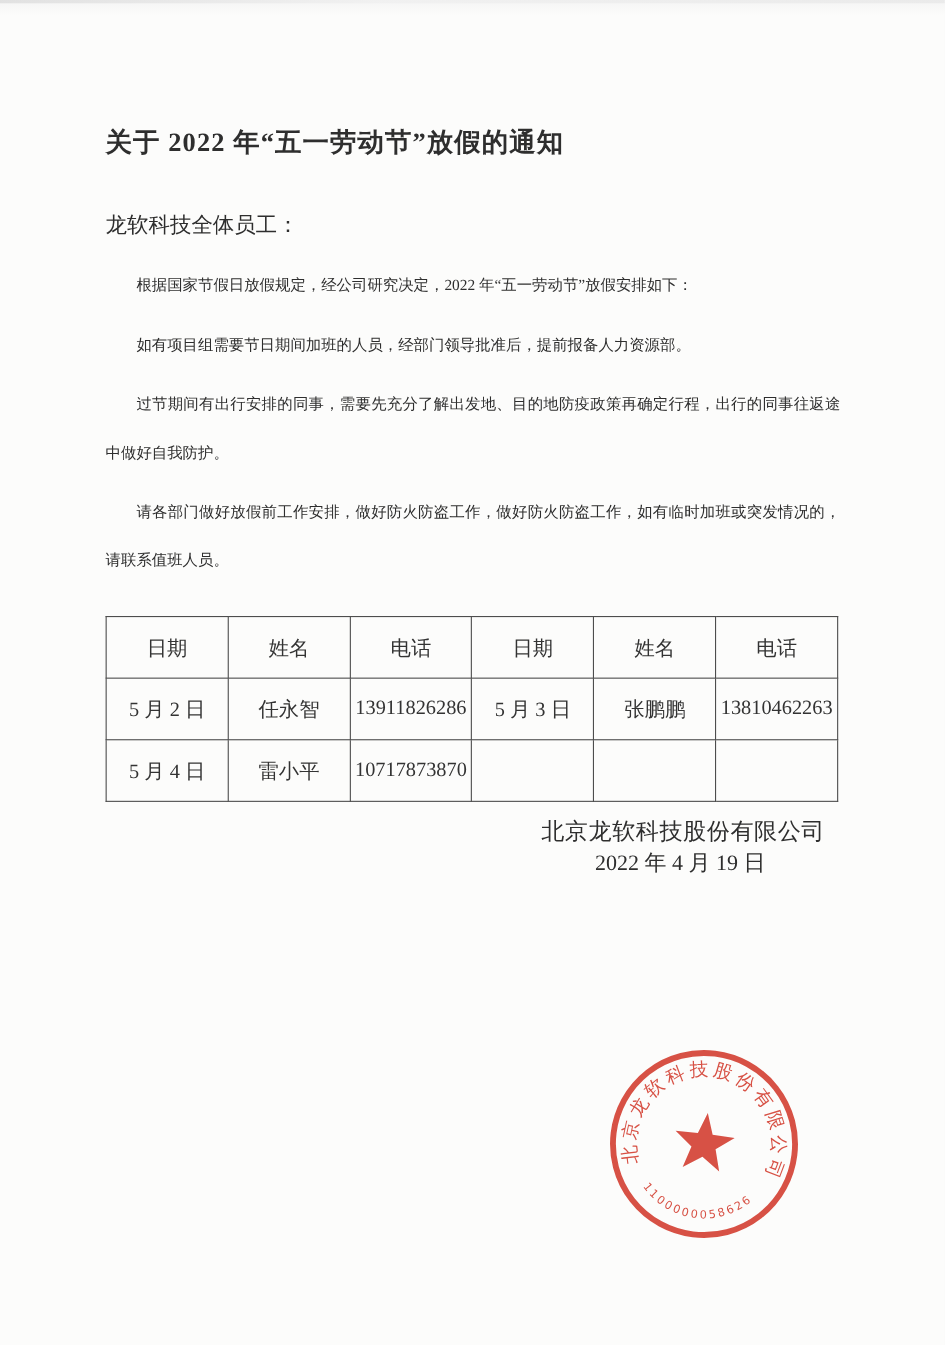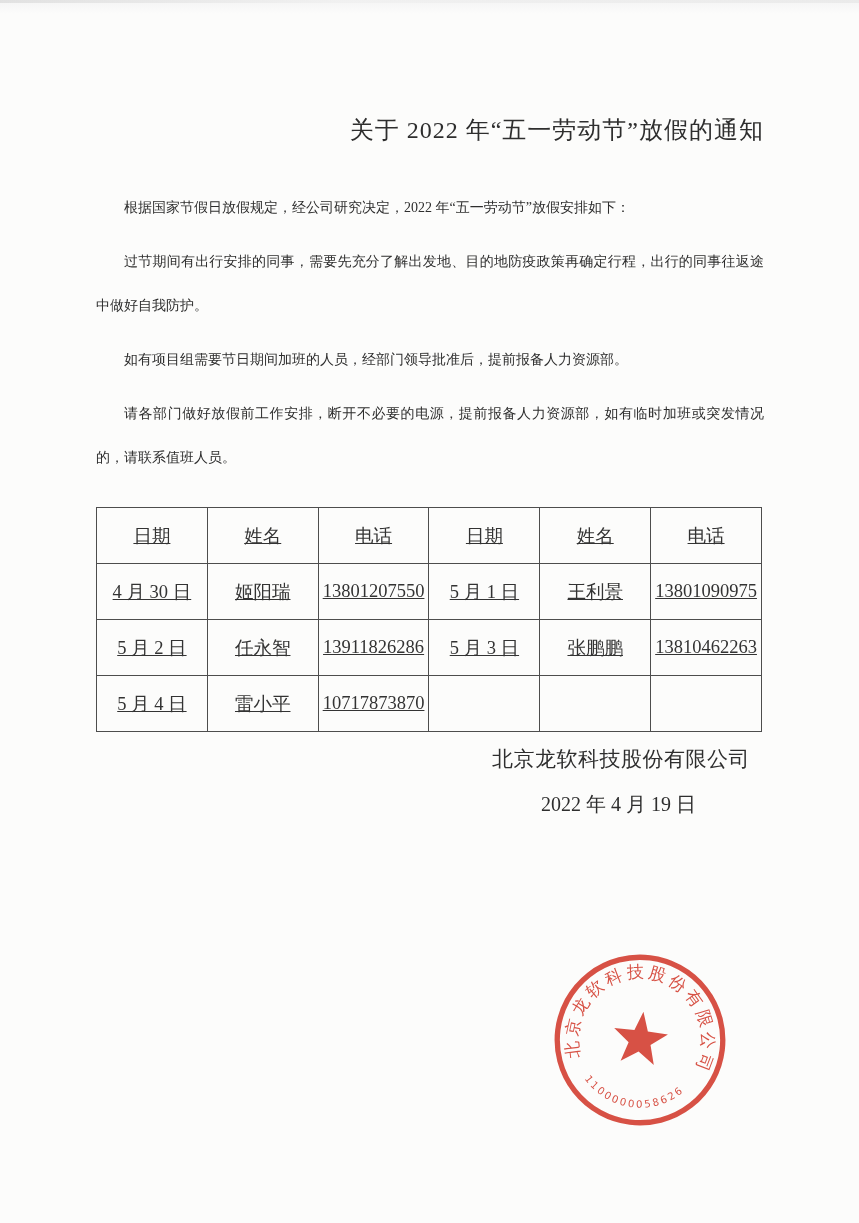--- a/index.html
+++ b/index.html
@@ -29,22 +29,22 @@
   }
   .content {
     position: absolute;
     left: 96px;
     top: 0;
     width: 668px;
   }
   .doc-title {
     margin: 115px 0 40px 0;
     font-size: 24px;
-    font-weight: normal;
-    text-align: right;
+    font-weight: bold;
+    text-align: left;
     letter-spacing: 1px;
     line-height: 1.3;
   }
   .salutation {
     margin: 0 0 13px 0;
     font-size: 19.5px;
     line-height: 40px;
   }
   .para {
     margin: 0 0 10px 0;
@@ -62,35 +62,33 @@
   .duty-table th,
   .duty-table td {
     border: 1px solid #4d4d4d;
     height: 55px;
     padding: 0 2px;
     text-align: center;
     vertical-align: middle;
     font-size: 18.5px;
     font-weight: normal;
     color: #333;
-    text-decoration: underline;
   }
   .signature {
     margin-top: 12px;
     line-height: 1;
   }
   .sig-company {
     font-size: 21px;
     text-align: right;
     padding-right: 14px;
     letter-spacing: .5px;
     line-height: 30px;
   }
   .sig-date {
-    margin-top: 16px;
     font-size: 20px;
     text-align: right;
     padding-right: 68px;
     line-height: 28px;
   }
   .seal {
     position: absolute;
     left: 551px;
     top: 951px;
     width: 178px;
@@ -103,46 +101,39 @@
   .seal svg { width: 100%; height: 100%; }
 </style>
 </head>
 <body>
 
 <div class="paper">
   <div class="content">
 
     <h1 class="doc-title">关于 2022 年“五一劳动节”放假的通知</h1>
 
+    <p class="salutation">龙软科技全体员工：</p>
 
     <p class="para">根据国家节假日放假规定，经公司研究决定，2022 年“五一劳动节”放假安排如下：</p>
+    <p class="para">如有项目组需要节日期间加班的人员，经部门领导批准后，提前报备人力资源部。</p>
     <p class="para">过节期间有出行安排的同事，需要先充分了解出发地、目的地防疫政策再确定行程，出行的同事往返途中做好自我防护。</p>
-    <p class="para">如有项目组需要节日期间加班的人员，经部门领导批准后，提前报备人力资源部。</p>
-    <p class="para">请各部门做好放假前工作安排，断开不必要的电源，提前报备人力资源部，如有临时加班或突发情况的，请联系值班人员。</p>
+    <p class="para">请各部门做好放假前工作安排，做好防火防盗工作，做好防火防盗工作，如有临时加班或突发情况的，请联系值班人员。</p>
 
     <table class="duty-table">
       <thead>
         <tr>
           <th>日期</th>
           <th>姓名</th>
           <th>电话</th>
           <th>日期</th>
           <th>姓名</th>
           <th>电话</th>
         </tr>
       </thead>
       <tbody>
-        <tr>
-          <td>4 月 30 日</td>
-          <td>姬阳瑞</td>
-          <td>13801207550</td>
-          <td>5 月 1 日</td>
-          <td>王利景</td>
-          <td>13801090975</td>
-        </tr>
         <tr>
           <td>5 月 2 日</td>
           <td>任永智</td>
           <td>13911826286</td>
           <td>5 月 3 日</td>
           <td>张鹏鹏</td>
           <td>13810462263</td>
         </tr>
         <tr>
           <td>5 月 4 日</td>

